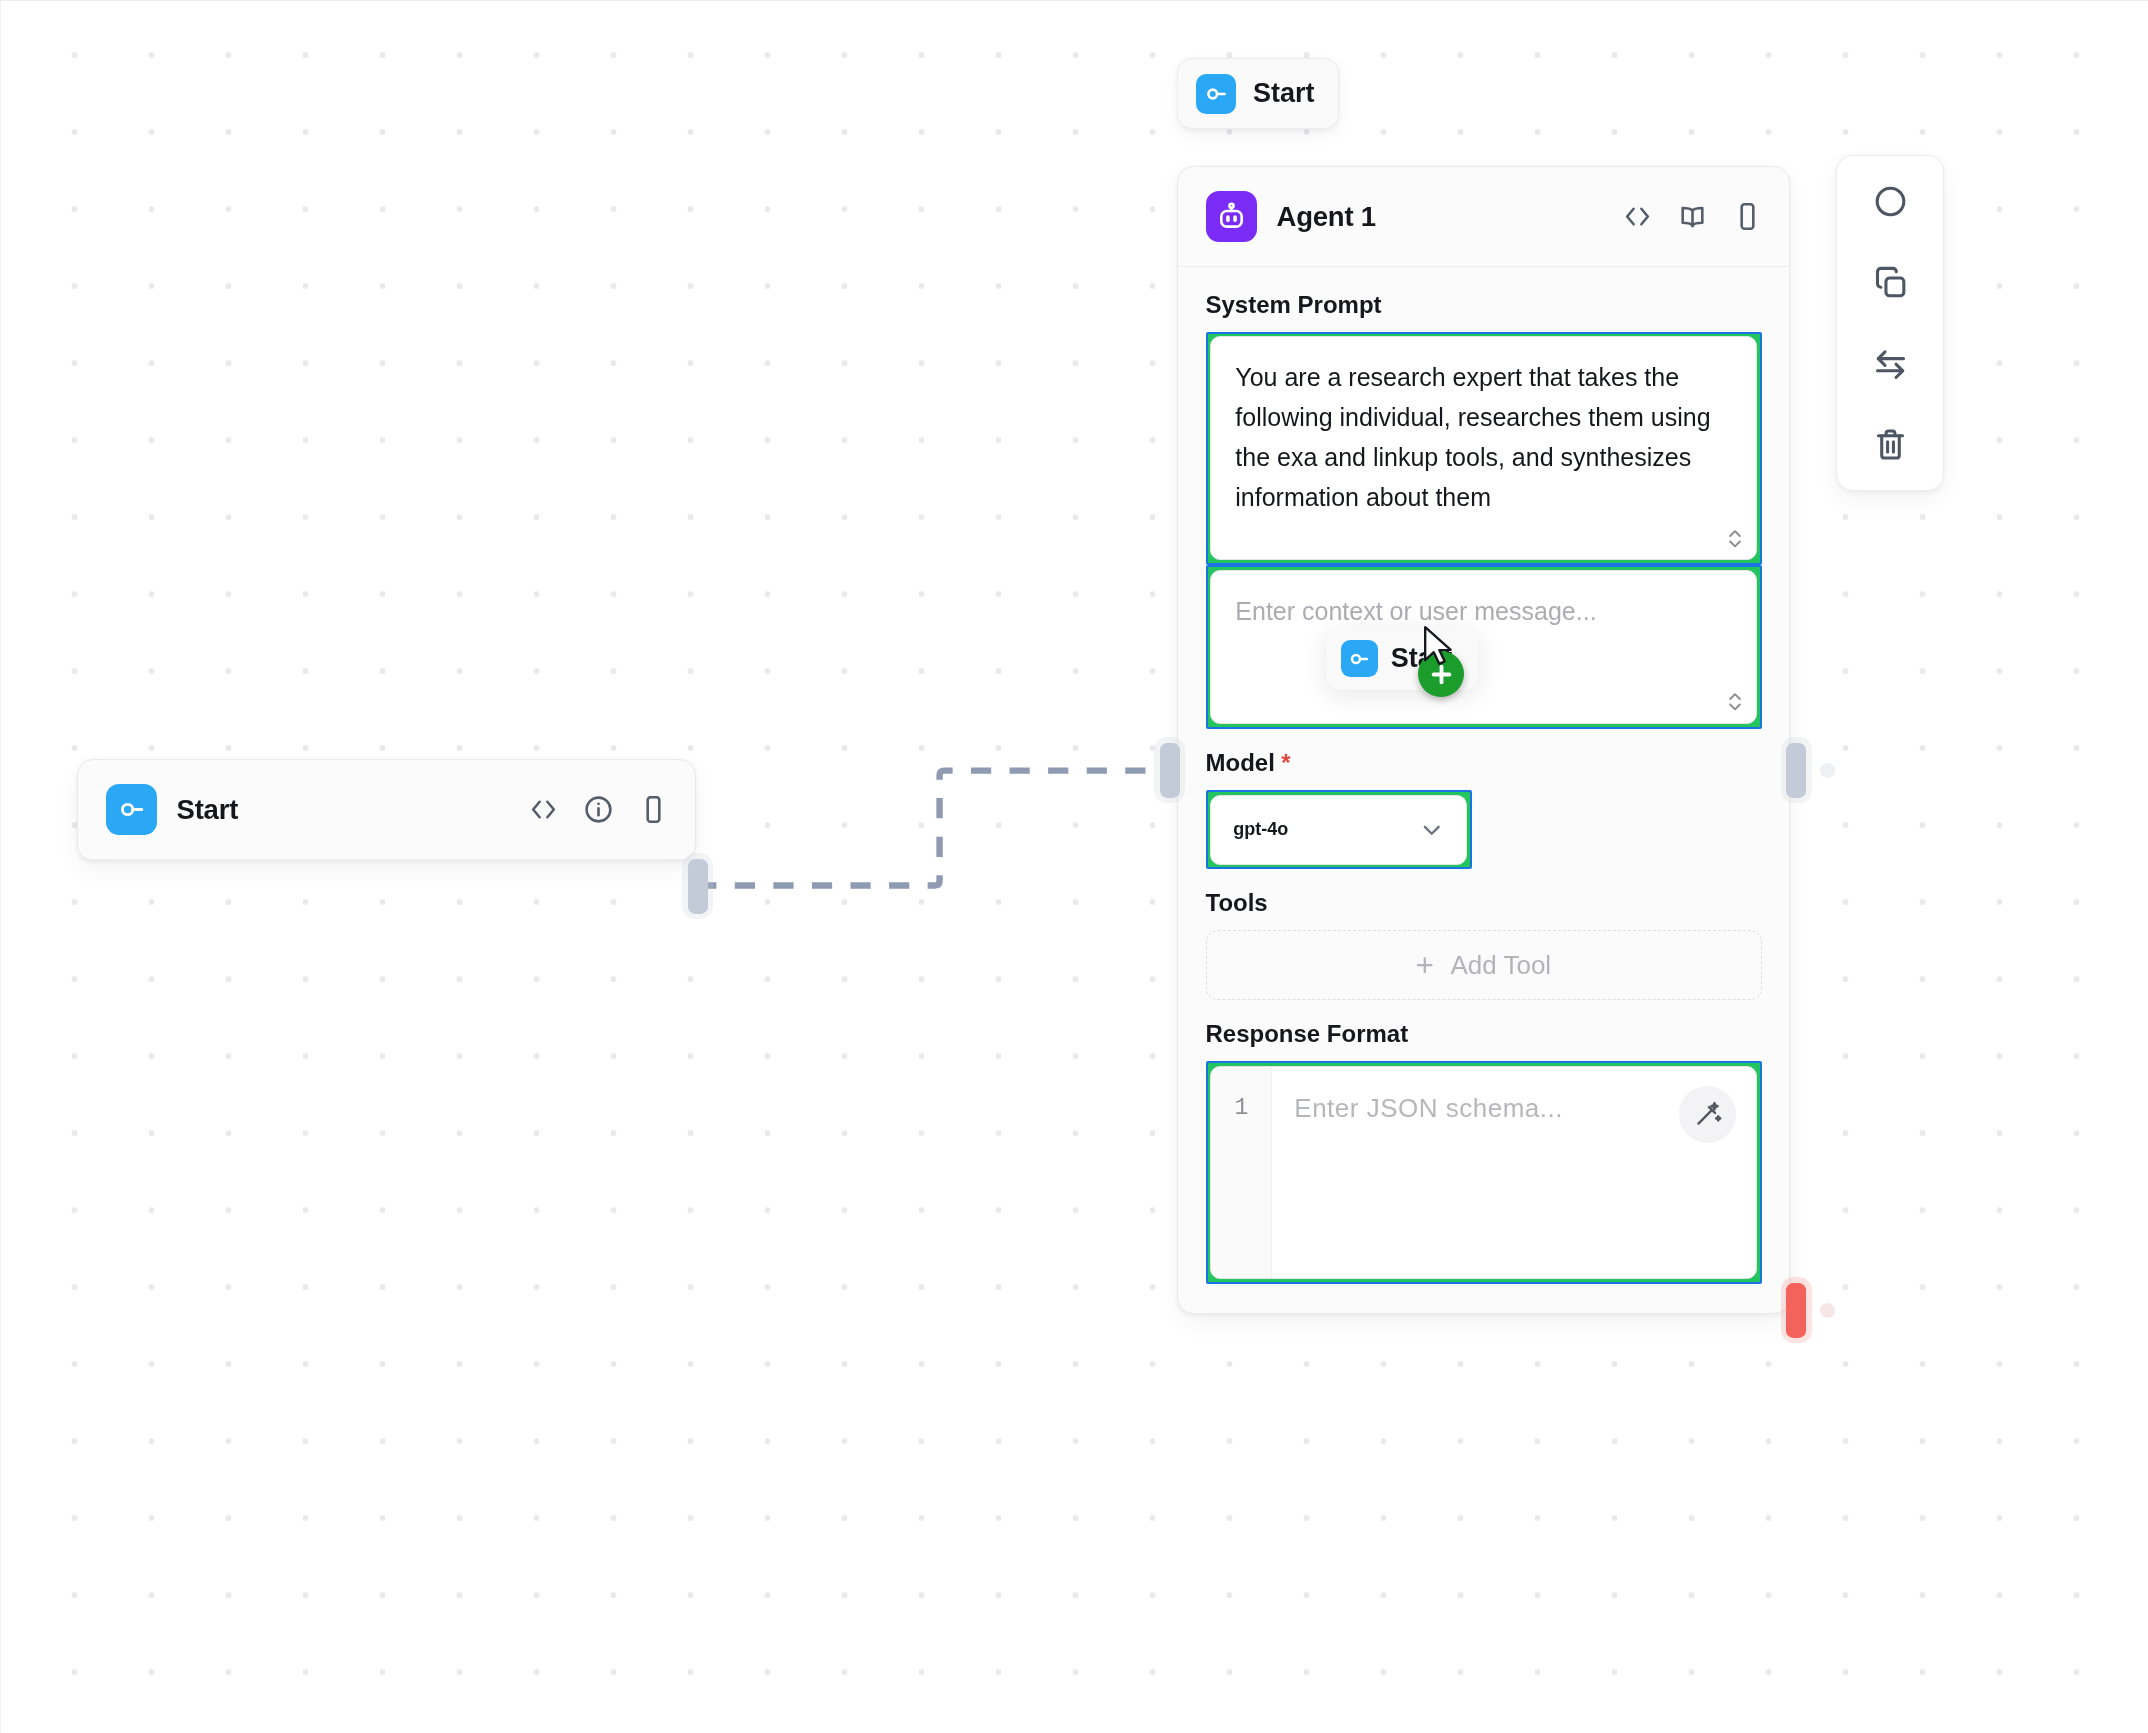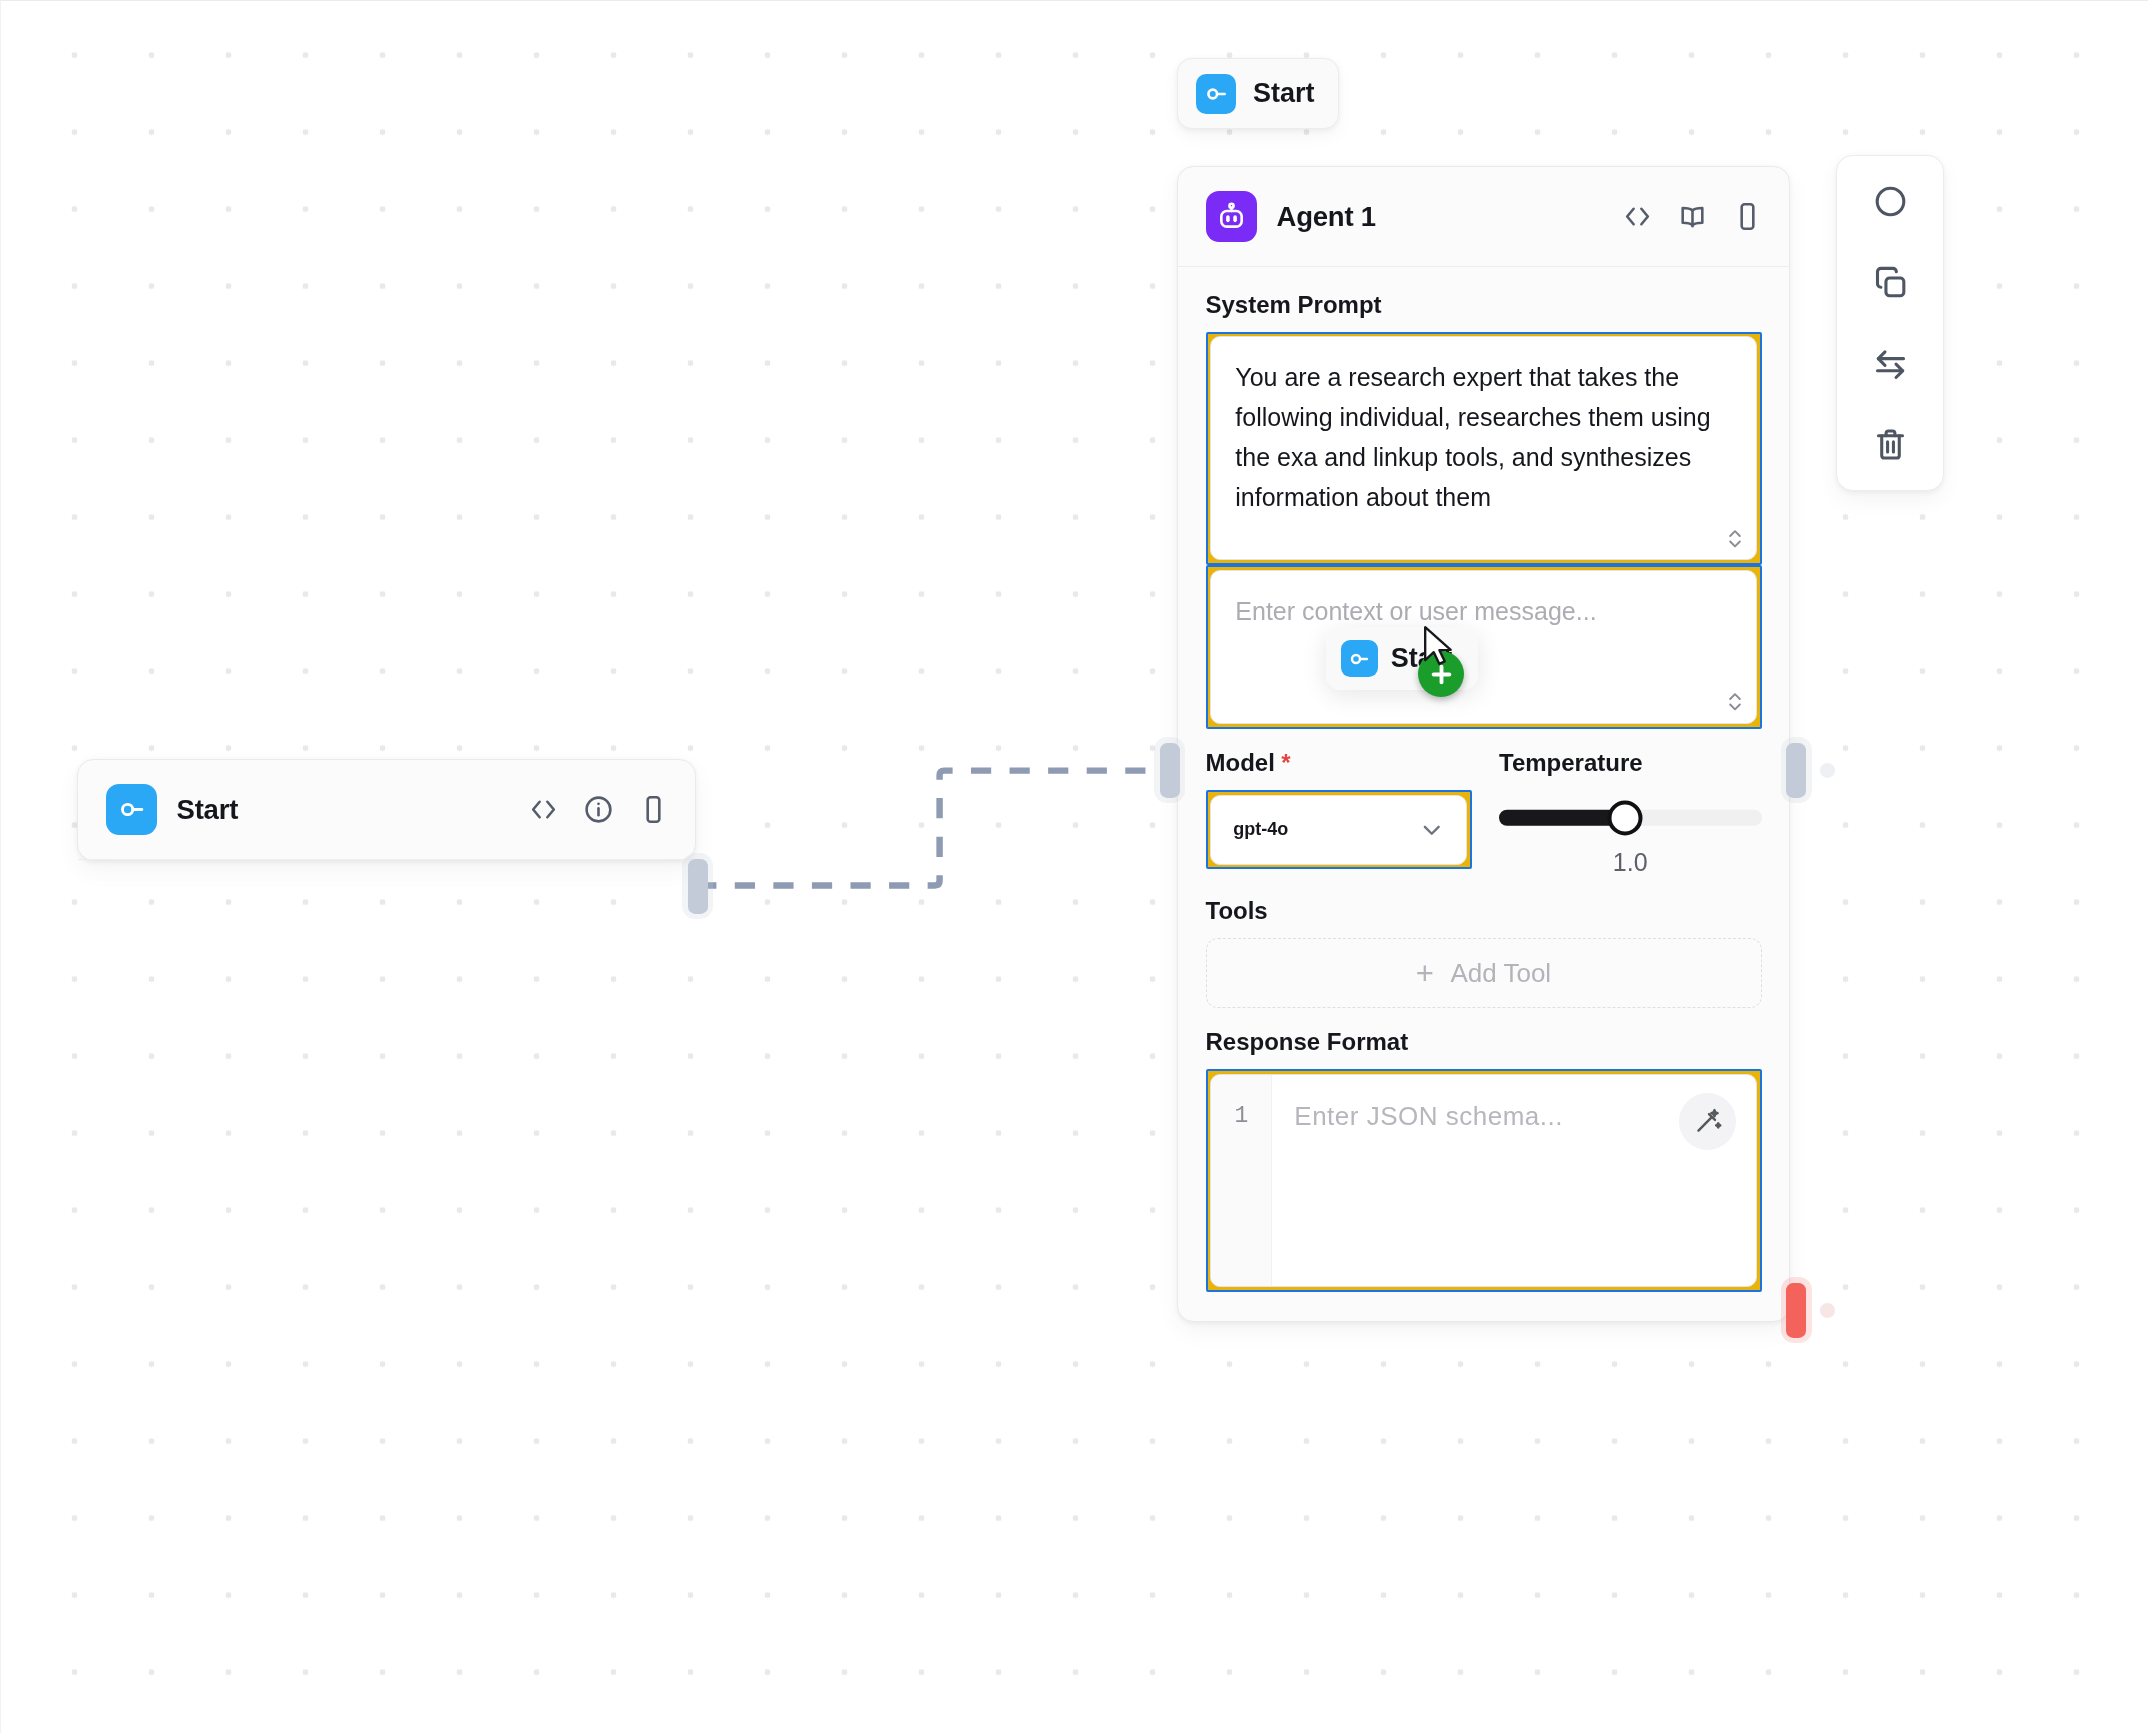--- a/index.html
+++ b/index.html
@@ -57,21 +57,21 @@
     font-size: 24px; font-weight: 700; color: #15171c;
     margin: 20px 0 13px 0; display: flex; align-items: center; gap: 6.4px;
   }
   .req { color: #e2453c; font-size: 24px; font-weight: 700; line-height: 1; }
 
   
   .focus-ring {
     border: 2.8px solid #1b74e4;
     border-radius: 2px;
     padding: 2.8px;
-    background: #eab308;
+    background: #22c55e;
   }
 
   .textarea-box {
     position: relative;
     border: 1.4px solid #e4e4e7;
     border-radius: 10px;
     background: #ffffff;
     padding: 20px 24px;
   }
   .ta-text {
@@ -361,29 +361,20 @@
           <div class="focus-ring">
             <div class="select-box">
               <span class="select-val">gpt-4o</span>
               <span class="chev">
                 <svg viewBox="0 0 24 24" fill="none" stroke="currentColor" stroke-width="2.1" stroke-linecap="round" stroke-linejoin="round">
                   <polyline points="6 9.5 12 15.5 18 9.5"></polyline>
                 </svg>
               </span>
             </div>
           </div>
-        </div>
-        <div class="mt-right">
-          <div class="field-label">Temperature</div>
-          <div class="slider-wrap">
-            <div class="track"></div>
-            <div class="track-fill" id="tempFill" style="width: 48%;"></div>
-            <div class="thumb" id="tempThumb" style="left: 48%;"></div>
-          </div>
-          <div class="temp-val">1.0</div>
         </div>
       </div>
 
       <div class="field-label">Tools</div>
       <div class="add-tool">
         <span class="plus">+</span>
         <span class="lbl">Add Tool</span>
       </div>
 
       <div class="field-label">Response Format</div>

